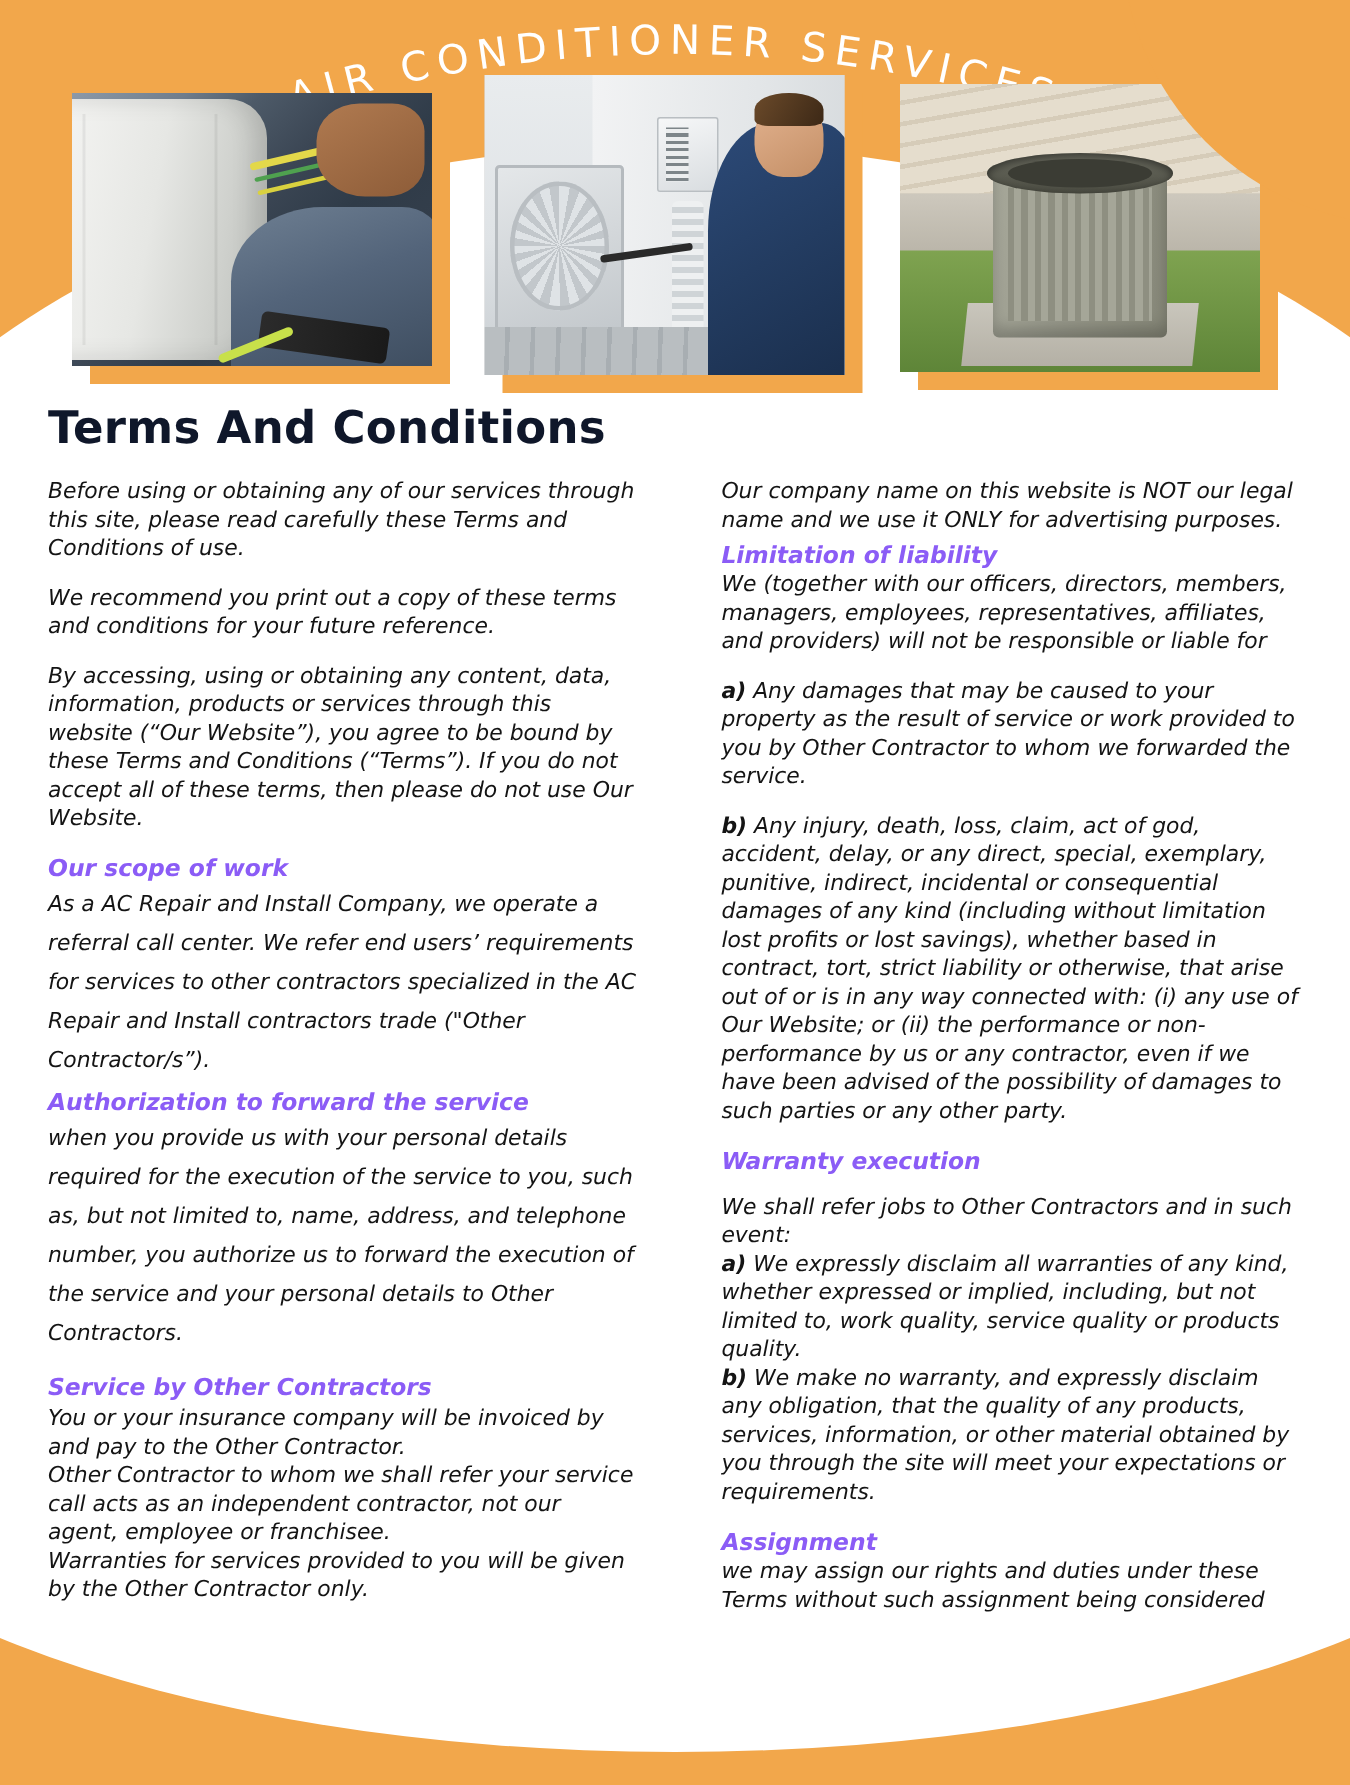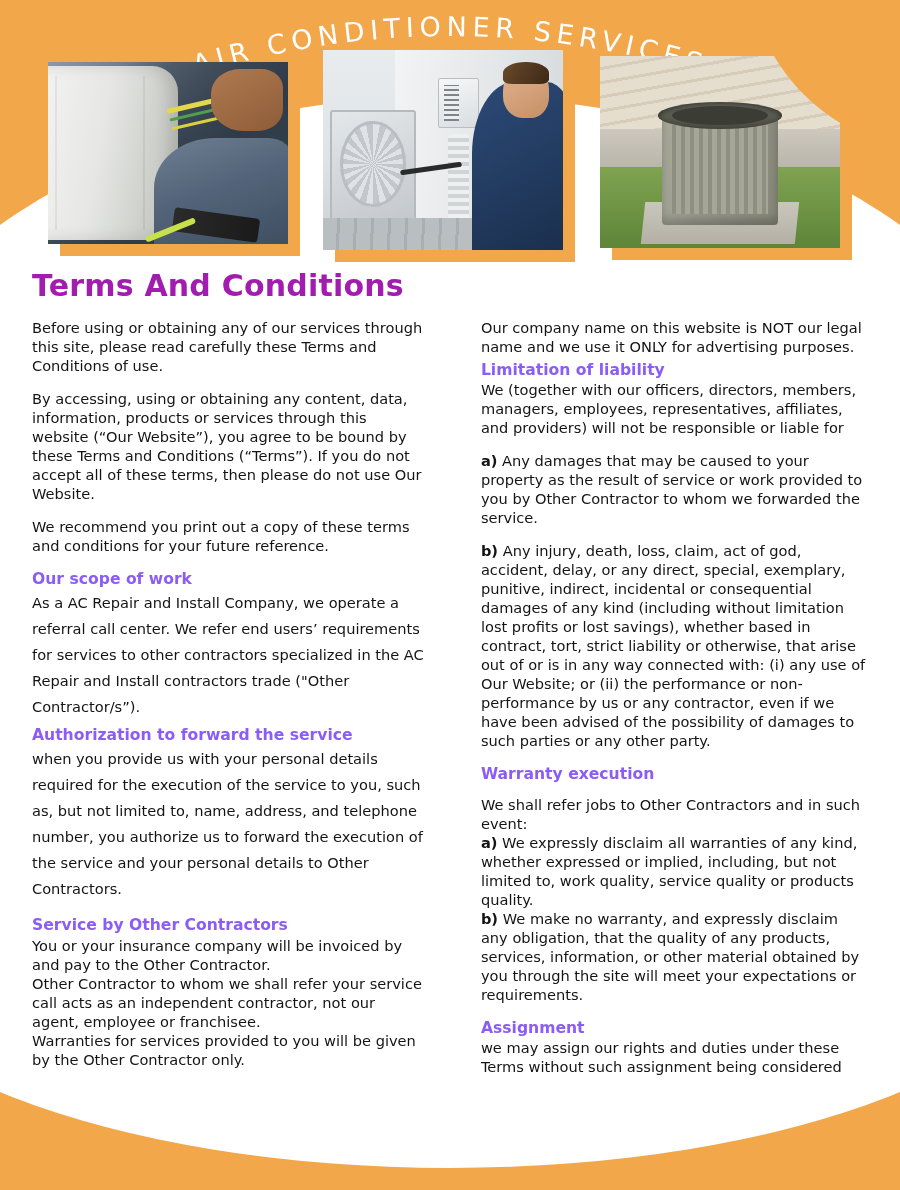--- a/index.html
+++ b/index.html
@@ -129,23 +129,23 @@
   
   .corner-wedge{
     position:absolute;right:-38px;top:-40px;width:190px;height:190px;
     background:#F2A74B;border-radius:0 0 0 100%;z-index:9;
   }
 
   
   .content{position:absolute;left:0;top:268px;width:900px;}
   .page-title{
     margin:0 0 16px 32px;
-    font-size:30px;font-weight:bold;color:#a21caf;letter-spacing:.2px;
-  }
-  .cols{display:flex;padding:0 32px 0 32px;gap:56px;}
+    font-size:30px;font-weight:bold;color:#0f172a;letter-spacing:.2px;
+  }
+  .cols{display:flex;padding:0 32px 0 32px;gap:56px;font-style:italic;}
   .col{width:404px;}
   .col.right{width:398px;}
   p{margin:0 0 14px 0;font-size:14.6px;line-height:1.30;color:#141414;}
   h3{margin:0 0 1px 0;font-size:15.6px;font-weight:bold;color:#8b5cf6;line-height:1.25;}
   .loose{line-height:1.78;margin-bottom:6px;}
   .tight{margin-bottom:4px;}
   .nogap{margin-bottom:0;}
   .lead{font-weight:bold;}
   .sp-top{margin-top:14px;}
 
@@ -231,23 +231,23 @@
   <div class="content">
 
     <h1 class="page-title">Terms And Conditions</h1>
 
     <div class="cols">
 
       <div class="col left">
 
         <p>Before using or obtaining any of our services through this site, please read carefully these Terms and Conditions of use.</p>
 
+        <p>We recommend you print out a copy of these terms and conditions for your future reference.</p>
+
         <p>By accessing, using or obtaining any content, data, information, products or services through this website (“Our Website”), you agree to be bound by these Terms and Conditions (“Terms”). If you do not accept all of these terms, then please do not use Our Website.</p>
-
-        <p>We recommend you print out a copy of these terms and conditions for your future reference.</p>
 
         <h3>Our scope of work</h3>
         <p class="loose">As a AC Repair and Install Company, we operate a referral call center. We refer end users’ requirements for services to other contractors specialized in the AC Repair and Install contractors trade ("Other Contractor/s”).</p>
 
         <h3>Authorization to forward the service</h3>
         <p class="loose">when you provide us with your personal details required for the execution of the service to you, such as, but not limited to, name, address, and telephone number, you authorize us to forward the execution of the service and your personal details to Other Contractors.</p>
 
         <h3 class="sp-top">Service by Other Contractors</h3>
         <p class="nogap">You or your insurance company will be invoiced by and pay to the Other Contractor.</p>
         <p class="nogap">Other Contractor to whom we shall refer your service call acts as an independent contractor, not our agent, employee or franchisee.</p>

